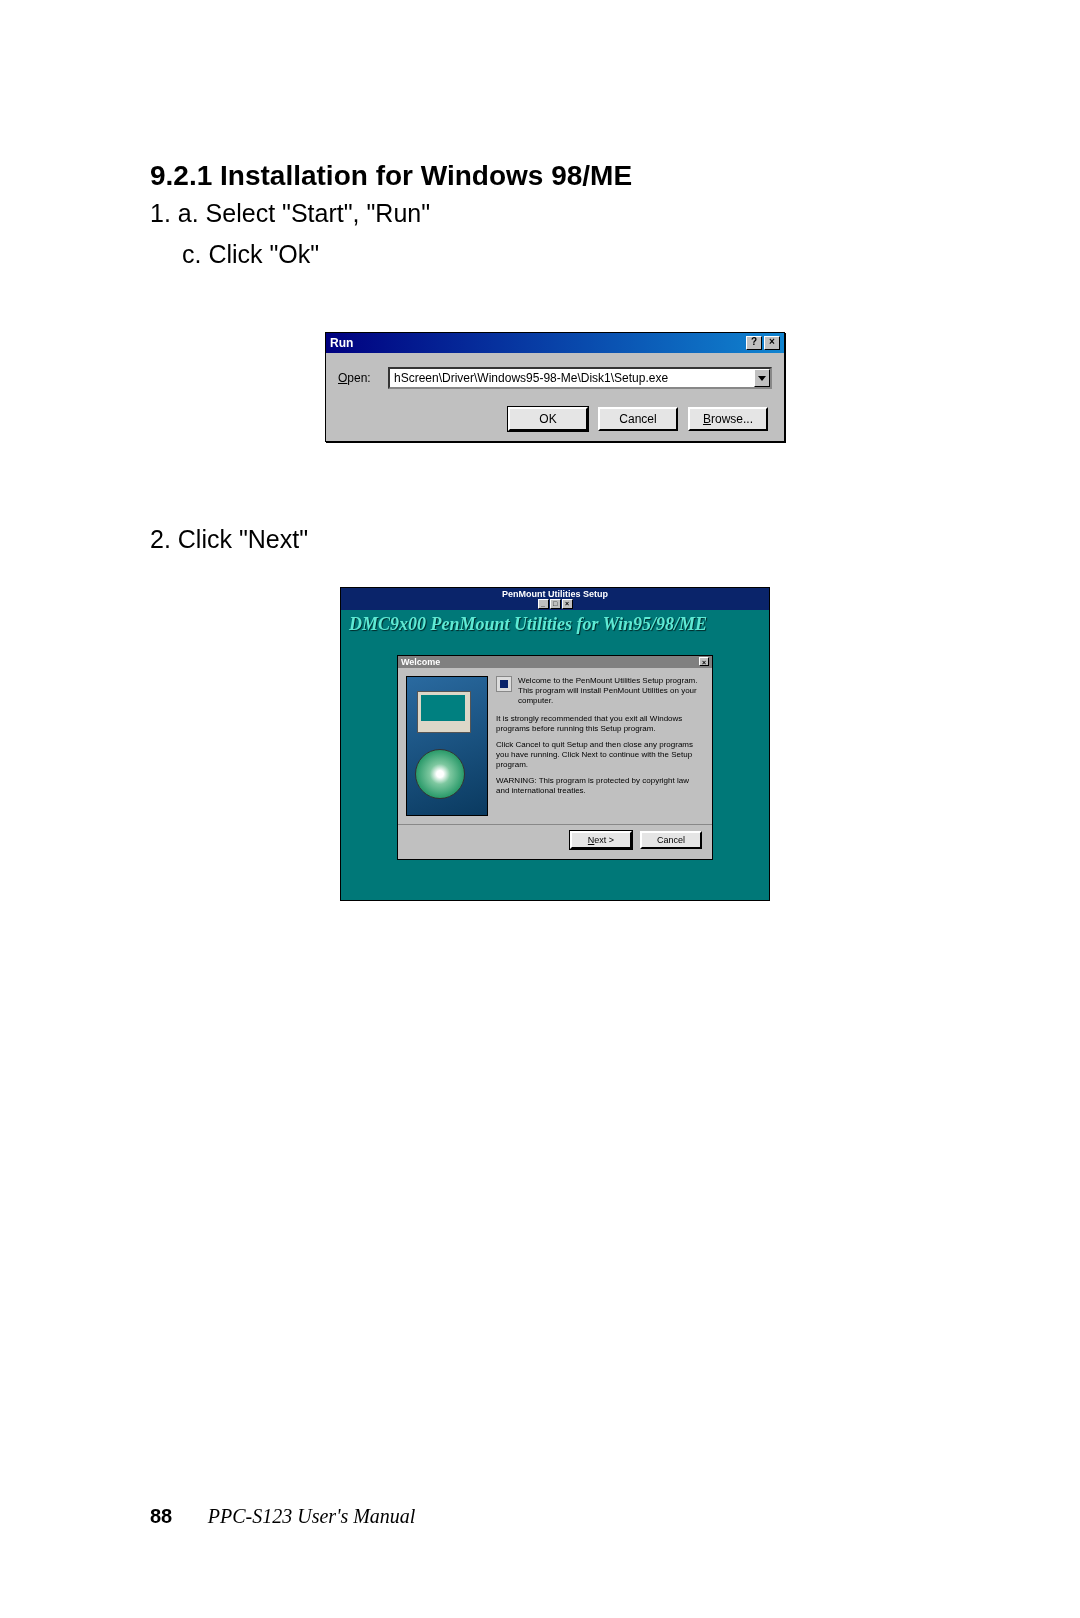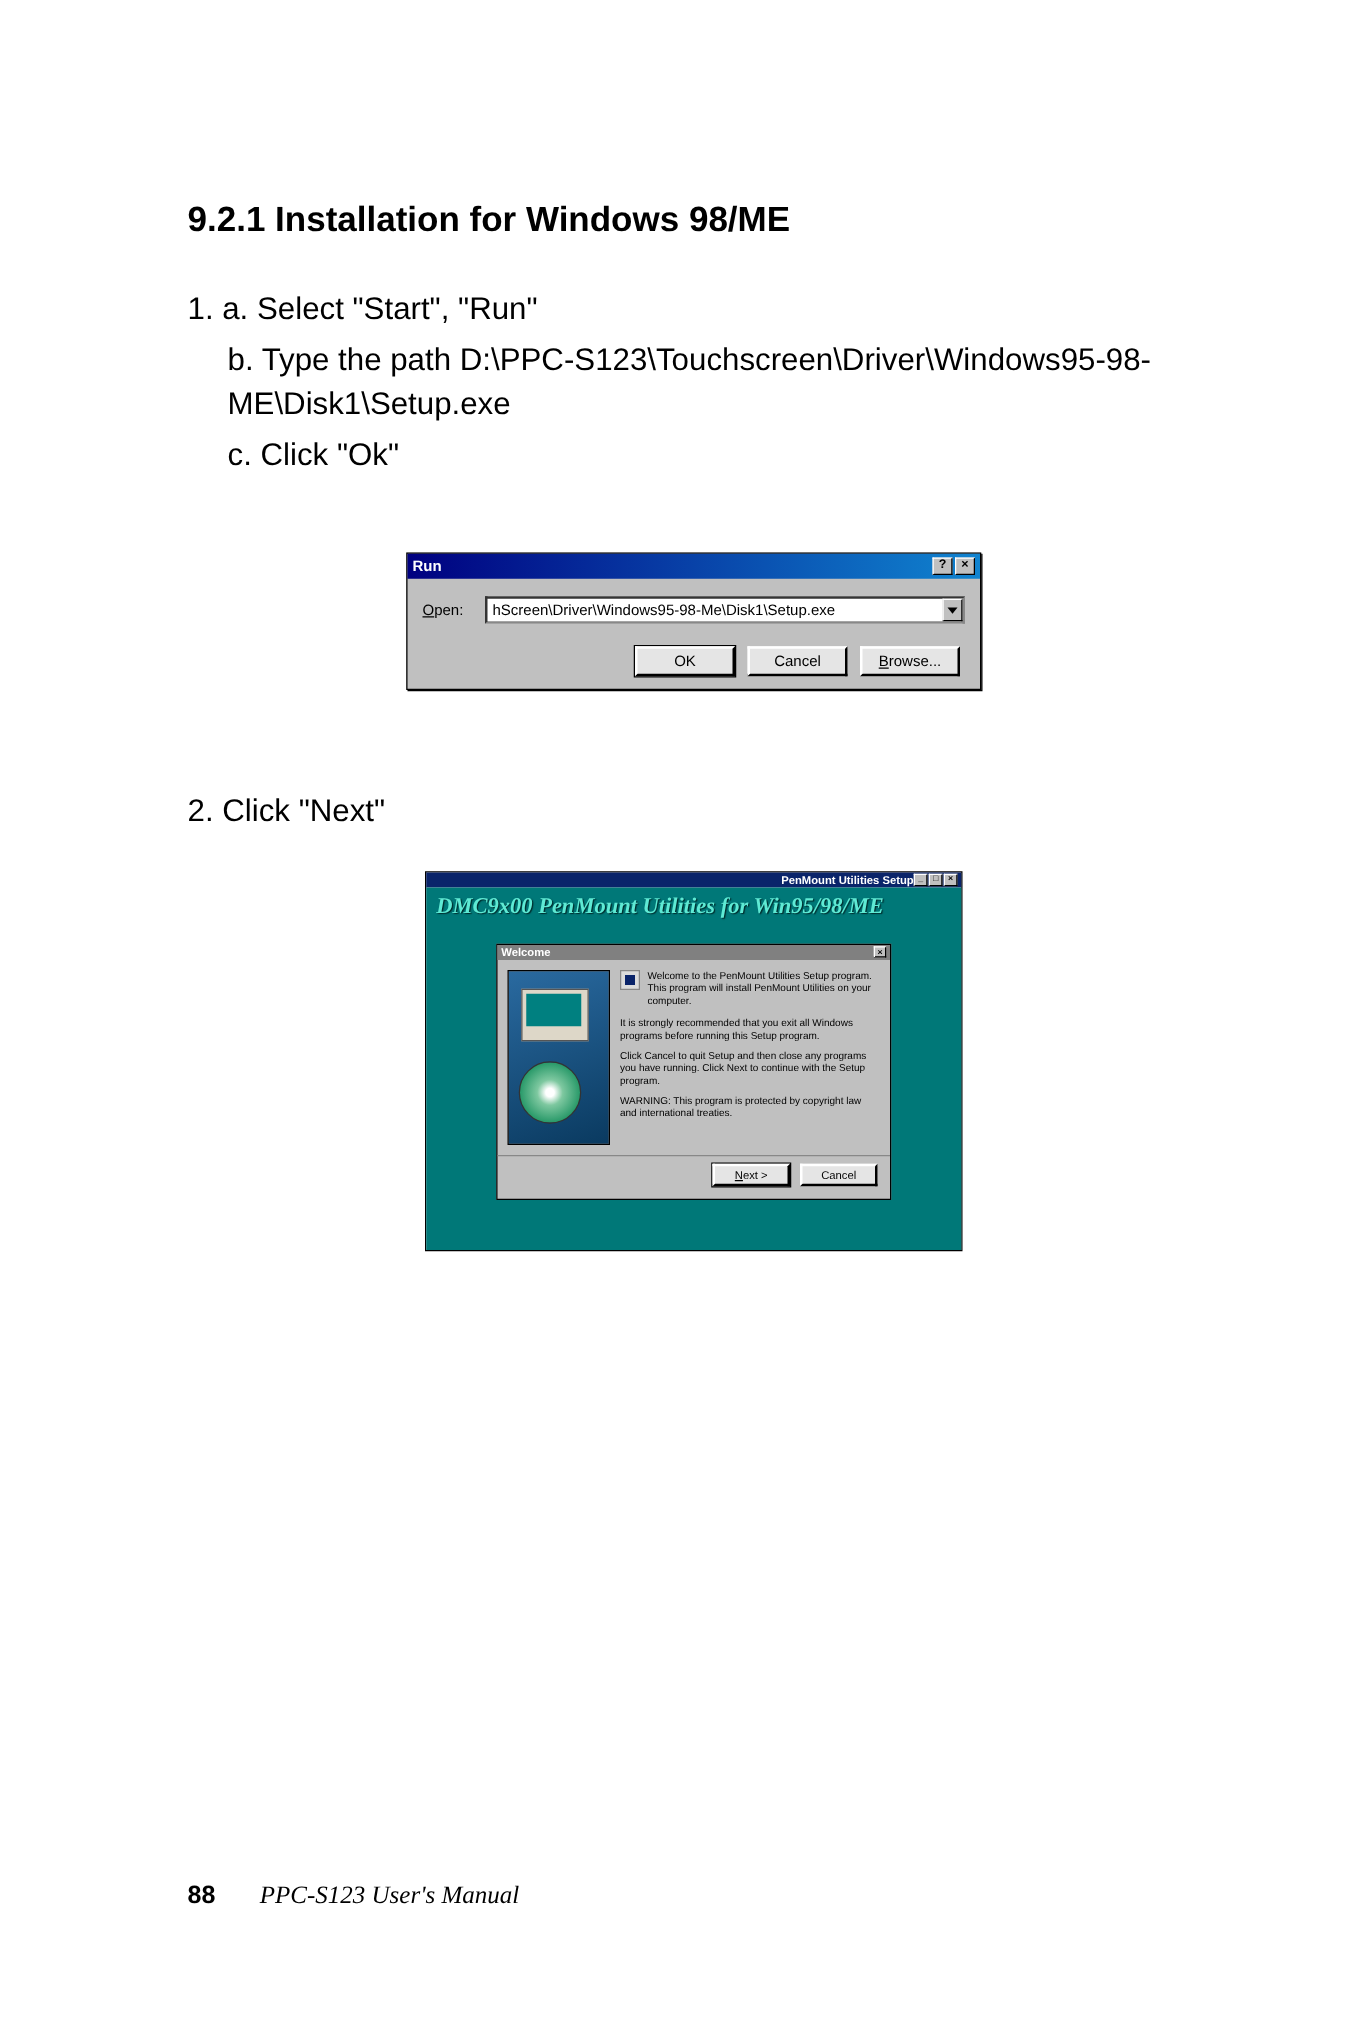--- a/index.html
+++ b/index.html
@@ -10,21 +10,21 @@
     font-family: Arial, Helvetica, sans-serif;
     position: relative;
     color: #000;
   }
   .page {
     padding: 160px 120px 0 150px;
   }
   .heading {
     font-weight: bold;
     font-size: 28px;
-    margin-bottom: 38px;
+    margin-bottom: 4px;
   }
   .body-text {
     font-size: 25px;
     line-height: 1.4;
   }
   .step1 { margin-bottom: 6px; }
   .step1b { padding-left: 32px; margin-bottom: 6px; }
   .step1c { padding-left: 32px; margin-bottom: 60px; }
   .step2 { margin-top: 80px; margin-bottom: 30px; }
 
@@ -111,21 +111,21 @@
   .setup-window {
     width: 430px;
     margin: 0 auto;
     border:1px solid #000;
     font-family: "MS Sans Serif", Tahoma, sans-serif;
     font-size: 9px;
   }
   .setup-titlebar {
     background:#0a246a; color:#fff; font-weight:bold;
     padding:1px 3px; font-size:9px;
-    display:flex; justify-content:flex-end; align-items:center;
+    display:flex; justify-content:center; align-items:center;flex-direction:column;
   }
   .setup-tb-btns { display:flex; gap:1px;}
   .setup-tb-btns .tb-btn{ width:11px; height:10px; font-size:7px; line-height:8px;}
   .setup-bg {
     background:#007878;
     padding-bottom: 40px;
   }
   .setup-banner {
     color:#5eead4;
     font-style: italic;
@@ -196,21 +196,20 @@
   .footer .pn { font-weight:bold; margin-right:30px;}
   .footer .doc { font-style: italic; font-family: "Times New Roman", serif; }
 </style>
 </head>
 <body>
 
 <div class="page">
   <div class="heading">9.2.1 Installation for Windows 98/ME</div>
 
   <div class="body-text step1">1. a. Select "Start", "Run"</div>
-  <div class="body-text step1b">b. Type the path D:\PPC-S123\Touchscreen\Driver\Windows95-98-ME\Disk1\Setup.exe</div>
   <div class="body-text step1c">c. Click "Ok"</div>
 
   <div class="run-dialog">
     <div class="titlebar">
       <span>Run</span>
       <div class="titlebar-buttons">
         <div class="tb-btn">?</div>
         <div class="tb-btn">×</div>
       </div>
     </div>

